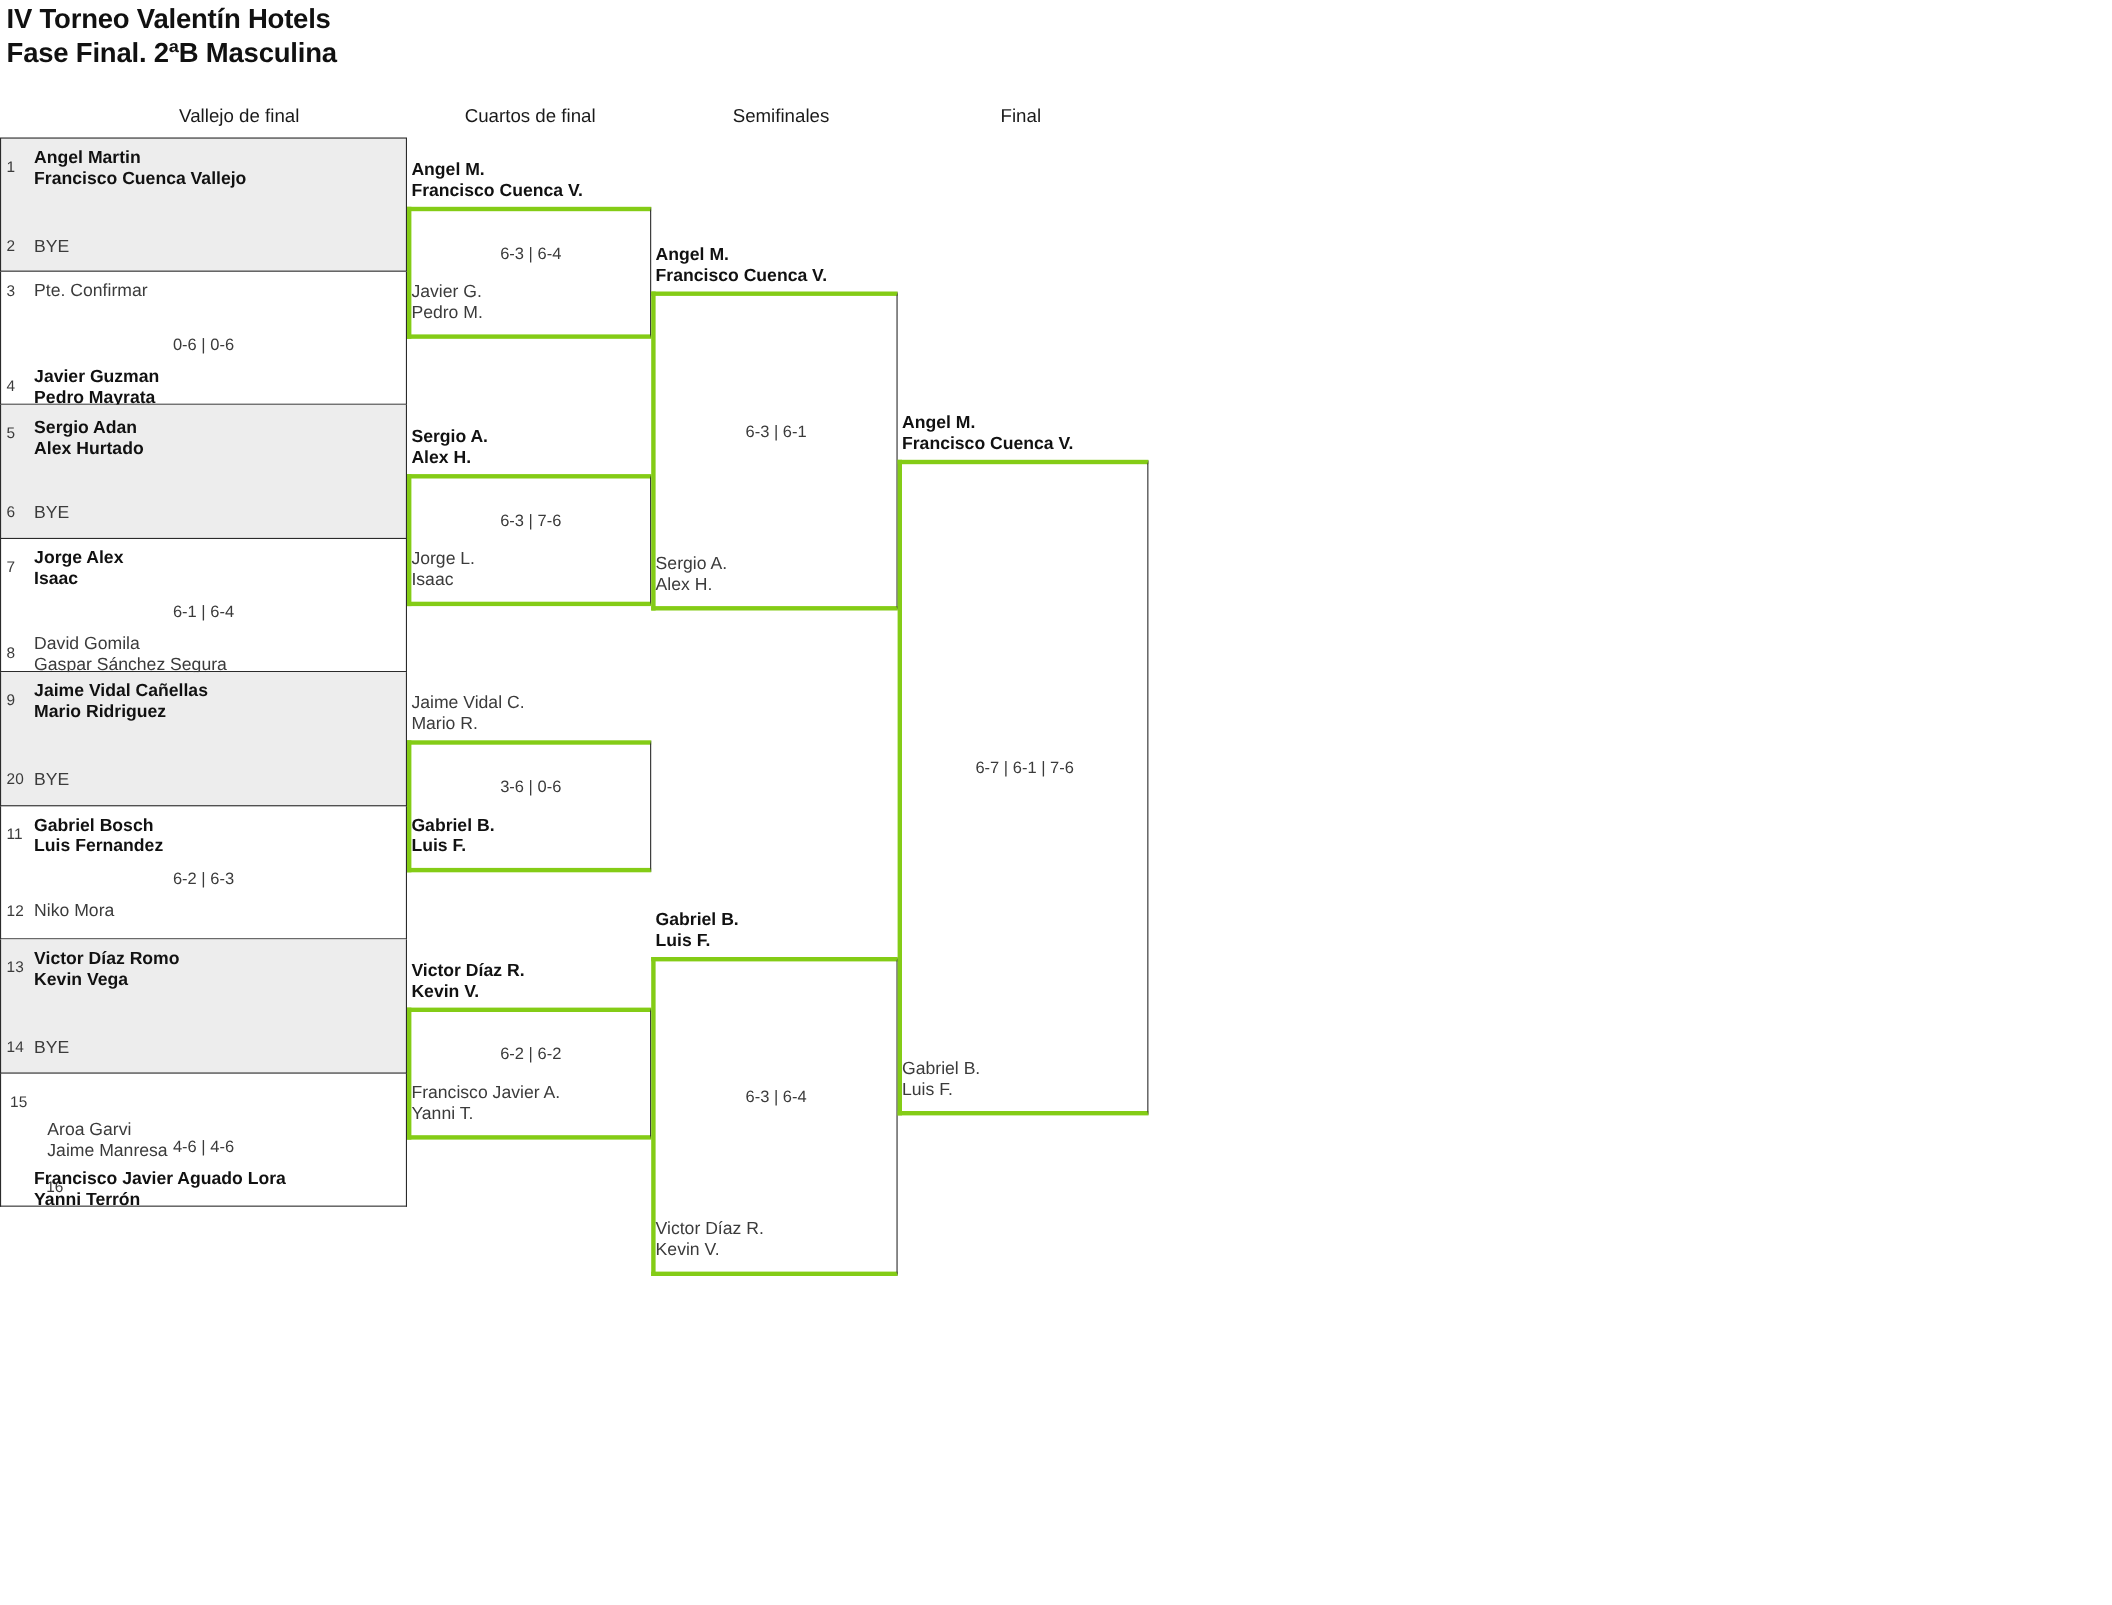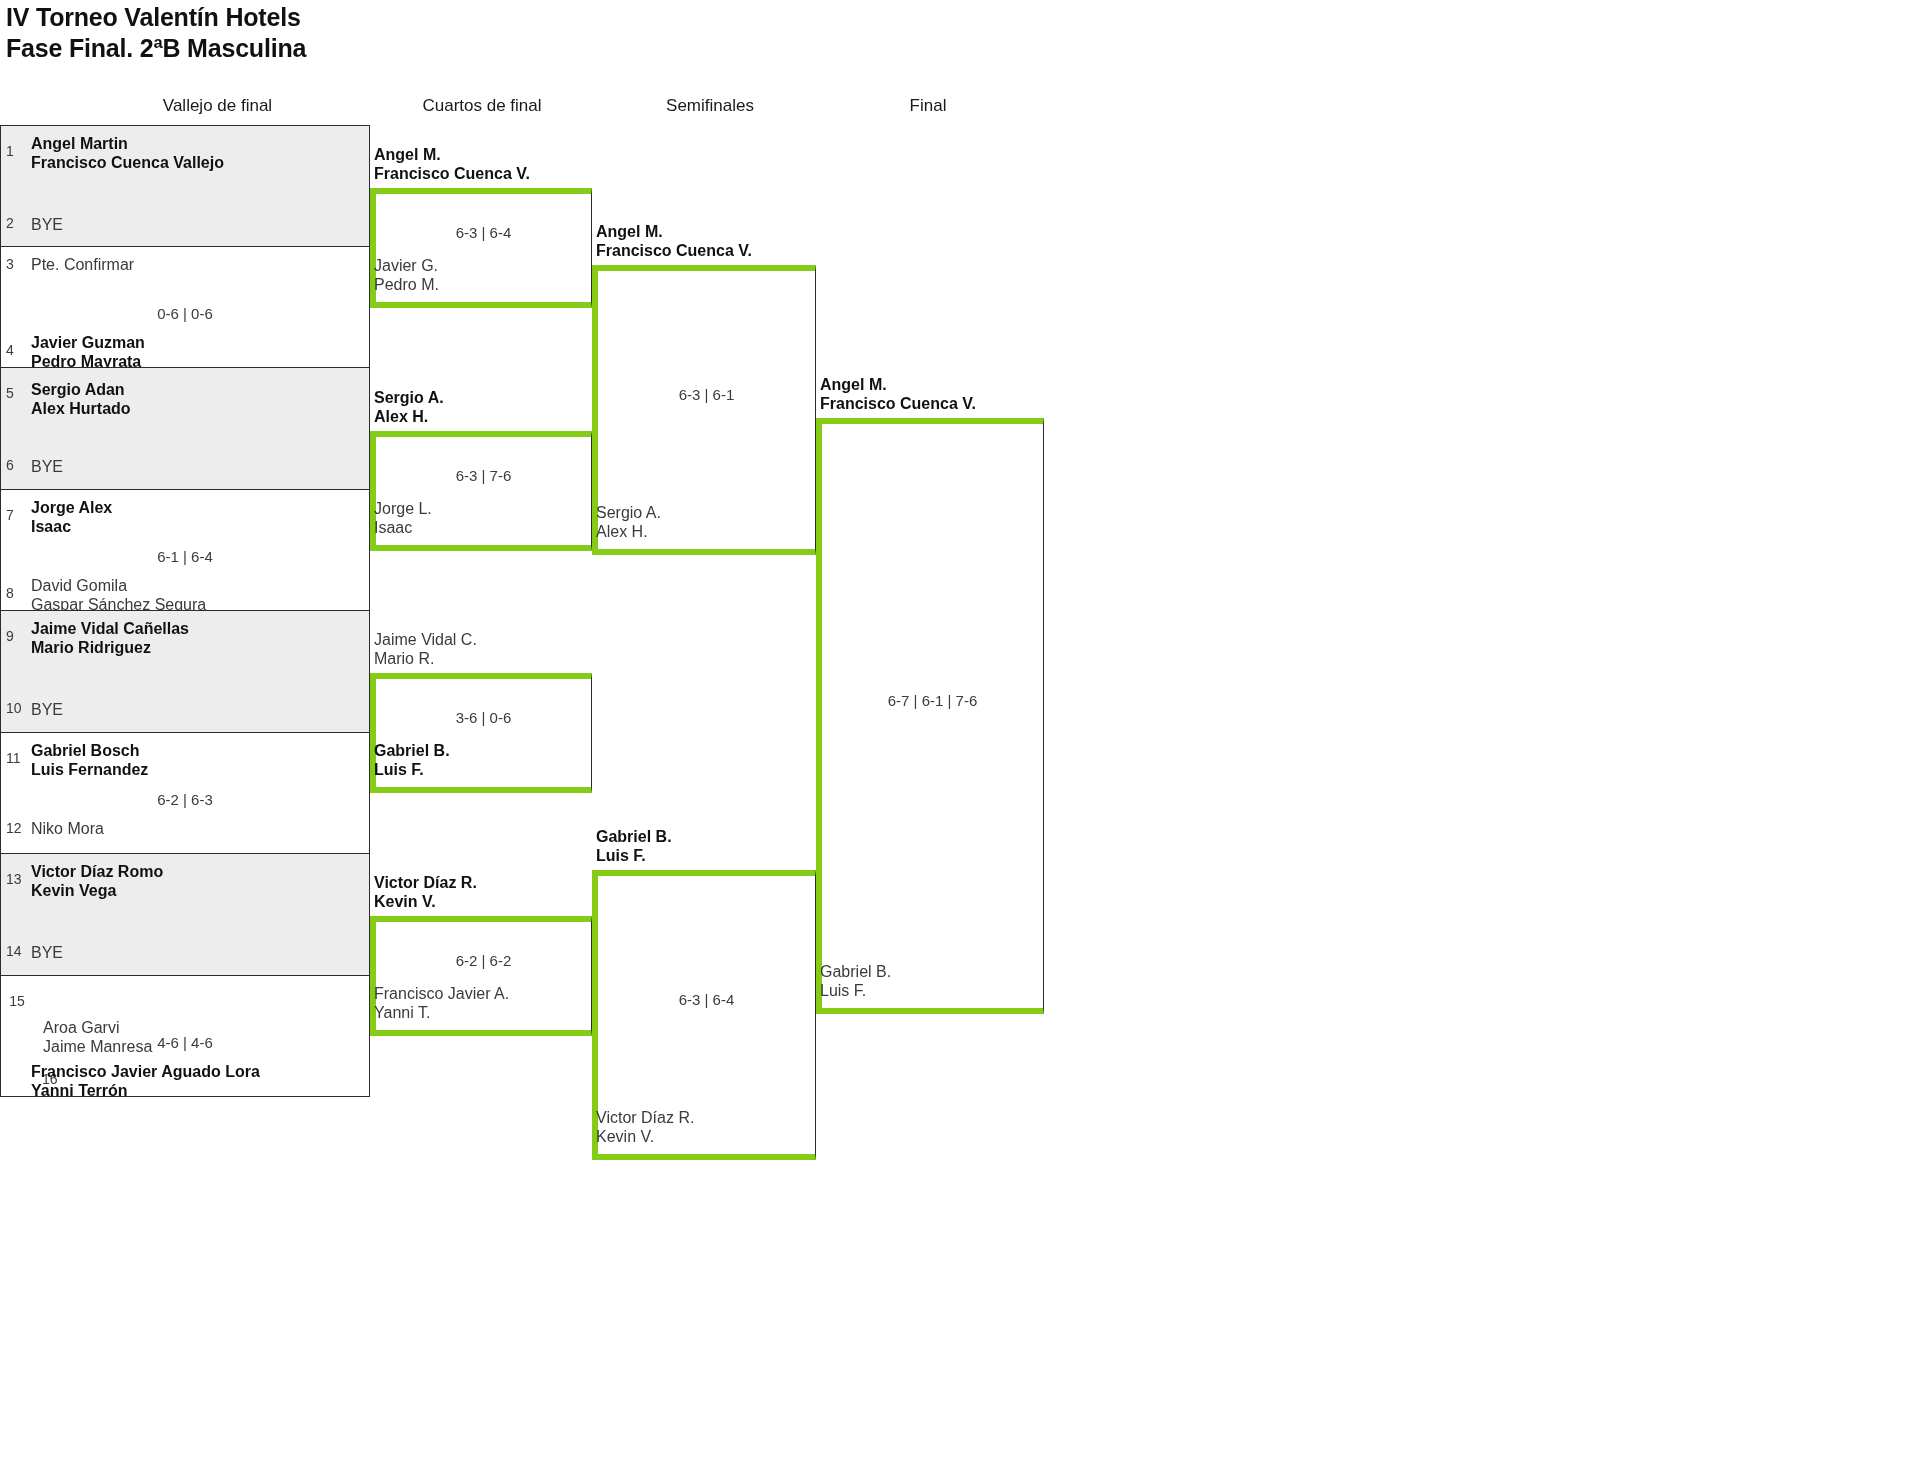--- a/index.html
+++ b/index.html
@@ -48,21 +48,21 @@
   .team .ln { white-space: nowrap; }
   .winner { font-weight: 700; color: #111111; }
   .loser { font-weight: 400; color: #3b3b3b; }
   .bye { font-weight: 400; color: #3b3b3b; font-size: 16px; }
   .r1-score {
     position: absolute; width: 100%; text-align: center;
     font-size: 15px; color: #3b3b3b; line-height: 18px;
   }
 
   
-  .mbox { position: absolute; border: 6px solid #84cc16; border-right: 1px solid #2b2b2b; }
+  .mbox { position: absolute; border: 4px solid #84cc16; border-right: 1px solid #2b2b2b; }
   .mbox-score {
     position: absolute; width: 100%; text-align: center;
     font-size: 15px; color: #3b3b3b; line-height: 18px;
   }
   .adv-name { position: absolute; font-size: 16px; line-height: 19px; }
   .adv-name .ln { white-space: nowrap; }
 </style>
 </head>
 <body>
 
@@ -125,21 +125,21 @@
           <div class="ln">Gaspar Sánchez Segura</div>
         </div>
       </div>
       <div class="r1-block shaded" id="r1blk4" style="left: 0px; width: 370px; top: 611px; height: 121.5px;">
         <div class="r1-score" style="top: 58px;"></div>
         <div class="seed-no" style="top: 17px;">9</div>
         <div class="team winner" style="left: 30px; top: 8px;">
           <div class="ln">Jaime Vidal Cañellas</div>
           <div class="ln">Mario Ridriguez</div>
         </div>
-        <div class="seed-no" style="top: 89px;">10</div>
+        <div class="seed-no" style="top: 89px;">20</div>
         <div class="team bye" style="left: 30px; top: 89px;">BYE</div>
       </div>
       <div class="r1-block" id="r1blk5" style="left: 0px; width: 370px; top: 732.5px; height: 121.5px;">
         <div class="r1-score" style="top: 58px;">6-2 | 6-3</div>
         <div class="seed-no" style="top: 17px;">11</div>
         <div class="team winner" style="left: 30px; top: 8px;">
           <div class="ln">Gabriel Bosch</div>
           <div class="ln">Luis Fernandez</div>
         </div>
         <div class="seed-no" style="top: 87px;">12</div>

